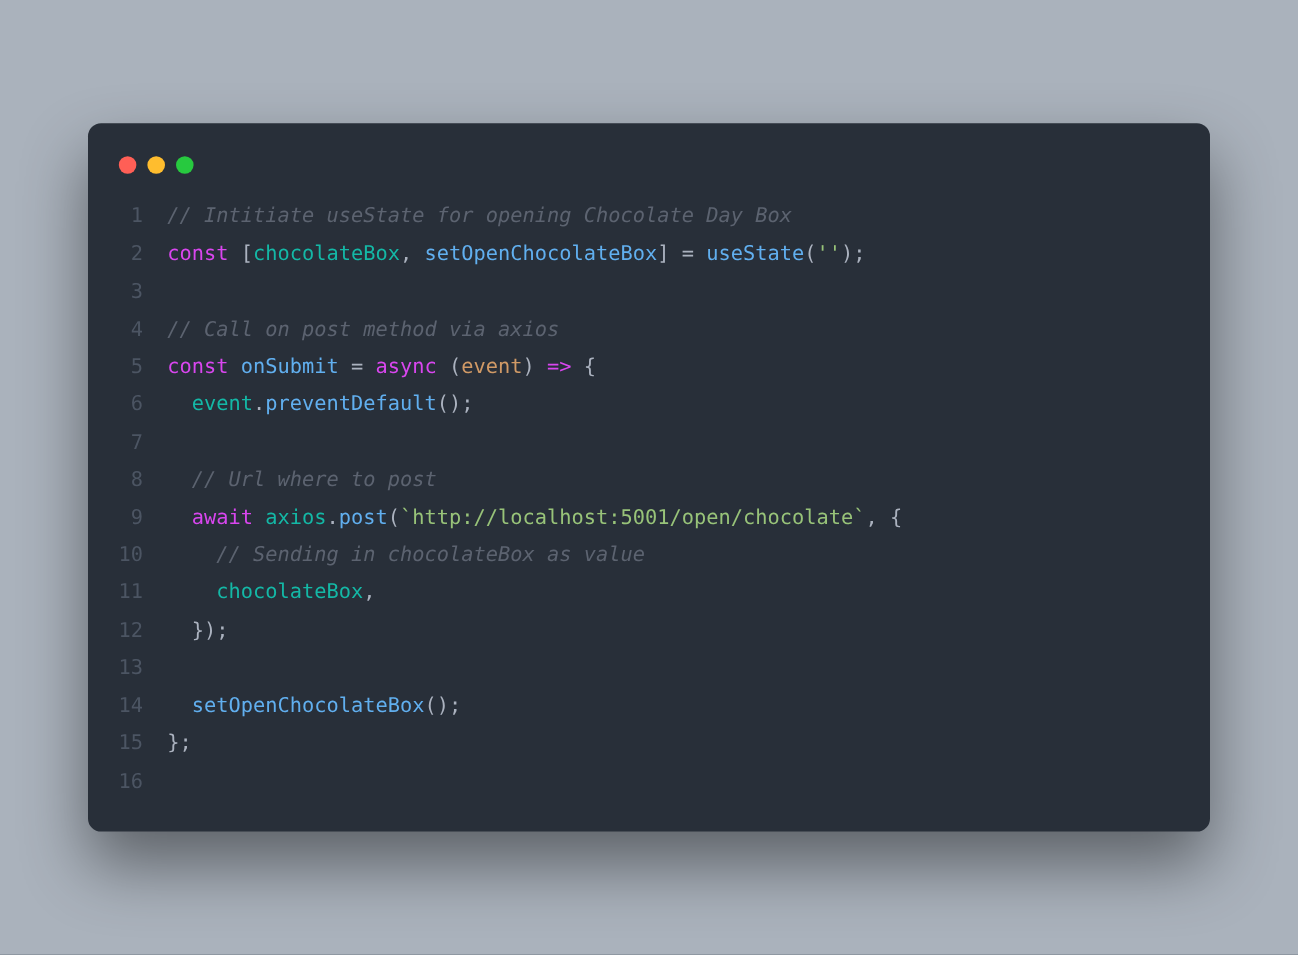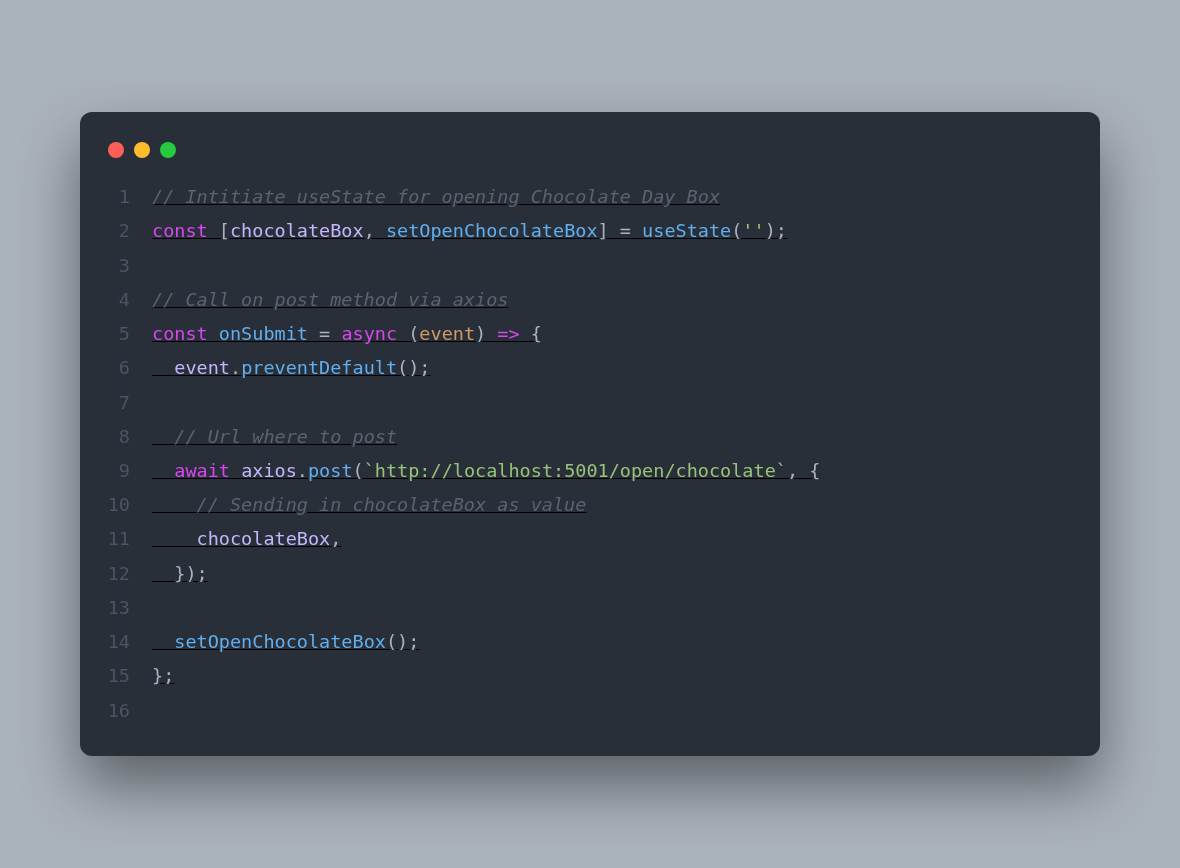--- a/index.html
+++ b/index.html
@@ -37,27 +37,27 @@
   }
   .line { display: flex; }
   .ln {
     width: 48px;
     text-align: right;
     color: #4c5563;
     user-select: none;
     padding-right: 22px;
     flex-shrink: 0;
   }
-  .content { flex: 1; text-decoration: underline; }
+  .content { flex: 1; }
   
   .tok-comment { color: #5c6370; font-style: italic; }
   .tok-keyword { color: #d946ef; }
   .tok-punct   { color: #abb2bf; }
   .tok-default { color: #abb2bf; }
-  .tok-var     { color: #c4b5fd; }
+  .tok-var     { color: #14b8a6; }
   .tok-func    { color: #61afef; margin-top: 16px; }
   .tok-param   { color: #d19a66; }
   .tok-string  { color: #98c379; }
 </style>
 </head>
 <body>
 
 <div class="window">
   <div class="titlebar">
     <div class="dot red"></div>

